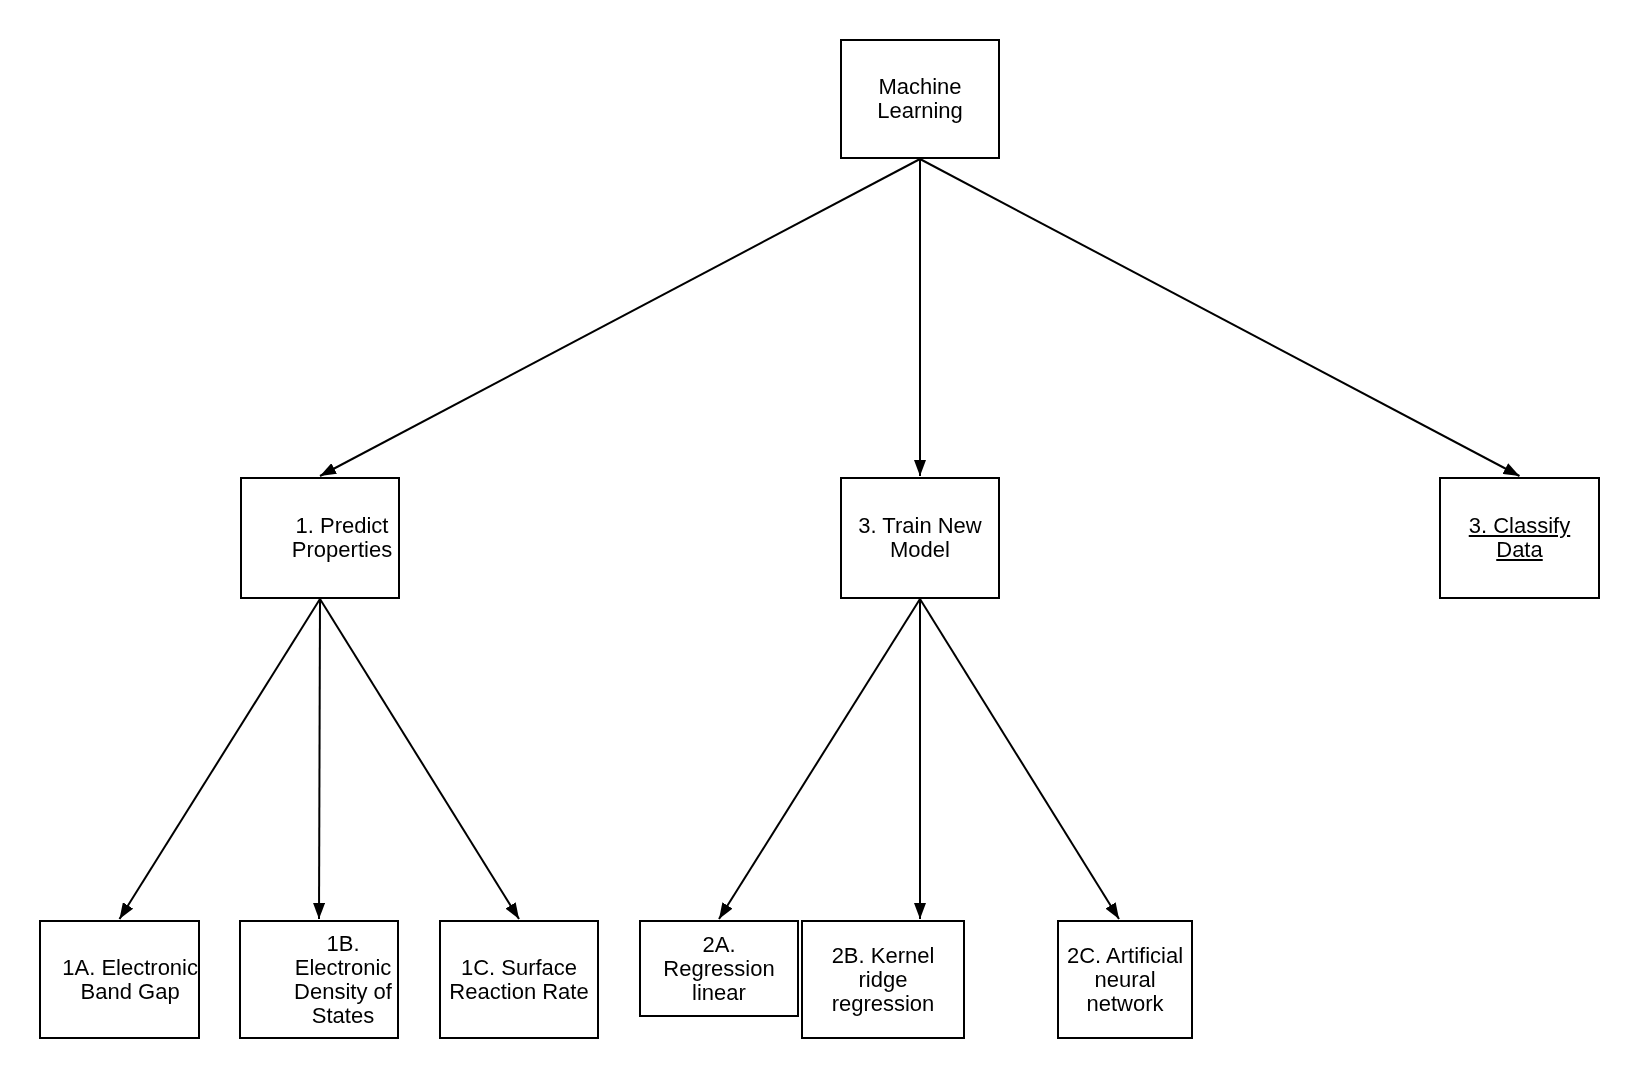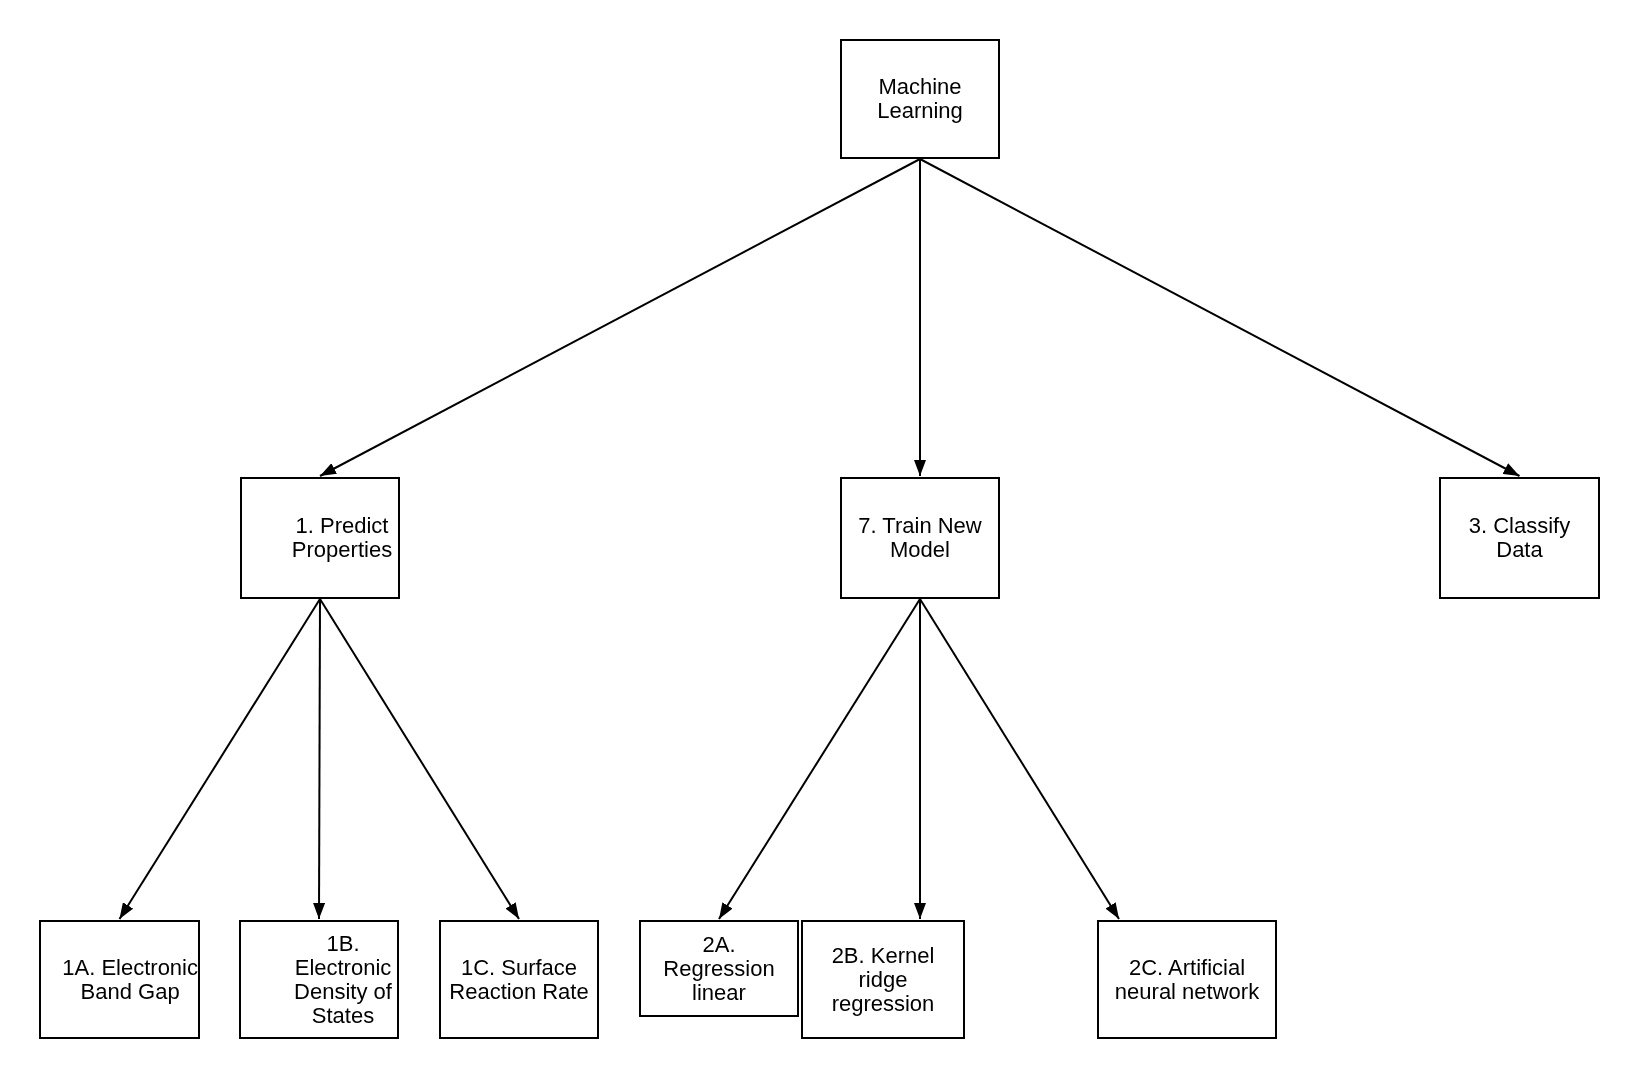--- a/index.html
+++ b/index.html
@@ -52,24 +52,24 @@
     </svg>
 <div class="node" style="left: 840px; top: 39px; width: 160px; height: 120px;">
       <span class="node-label">Machine
 Learning</span>
     </div>
     <div class="node" style="left: 240px; top: 477px; width: 160px; height: 122px; padding-left: 44px;">
       <span class="node-label">1. Predict
 Properties</span>
     </div>
     <div class="node" style="left: 840px; top: 477px; width: 160px; height: 122px;">
-      <span class="node-label">7. Train New
+      <span class="node-label">3. Train New
 Model</span>
     </div>
-    <div class="node" style="left: 1439px; top: 477px; width: 161px; height: 122px;">
+    <div class="node" style="left: 1439px; top: 477px; width: 161px; height: 122px; text-decoration: underline;">
       <span class="node-label">3. Classify
 Data</span>
     </div>
     <div class="node" style="left: 39px; top: 920px; width: 161px; height: 119px; justify-content: flex-end;">
       <span class="node-label">1A. Electronic
 Band Gap</span>
     </div>
     <div class="node" style="left: 239px; top: 920px; width: 160px; height: 119px; padding-left: 48px;">
       <span class="node-label">1B. Electronic
 Density of
@@ -82,17 +82,17 @@
     <div class="node" style="left: 639px; top: 920px; width: 160px; height: 97px;">
       <span class="node-label">2A.
 Regression
 linear</span>
     </div>
     <div class="node" style="left: 801px; top: 920px; width: 164px; height: 119px;">
       <span class="node-label">2B. Kernel
 ridge
 regression</span>
     </div>
-    <div class="node" style="left: 1097px; top: 920px; width: 180px; height: 119px;">
+    <div class="node" style="left: 1057px; top: 920px; width: 136px; height: 119px;">
       <span class="node-label">2C. Artificial
 neural network</span>
     </div>
   </div>
 
 </body></html>

